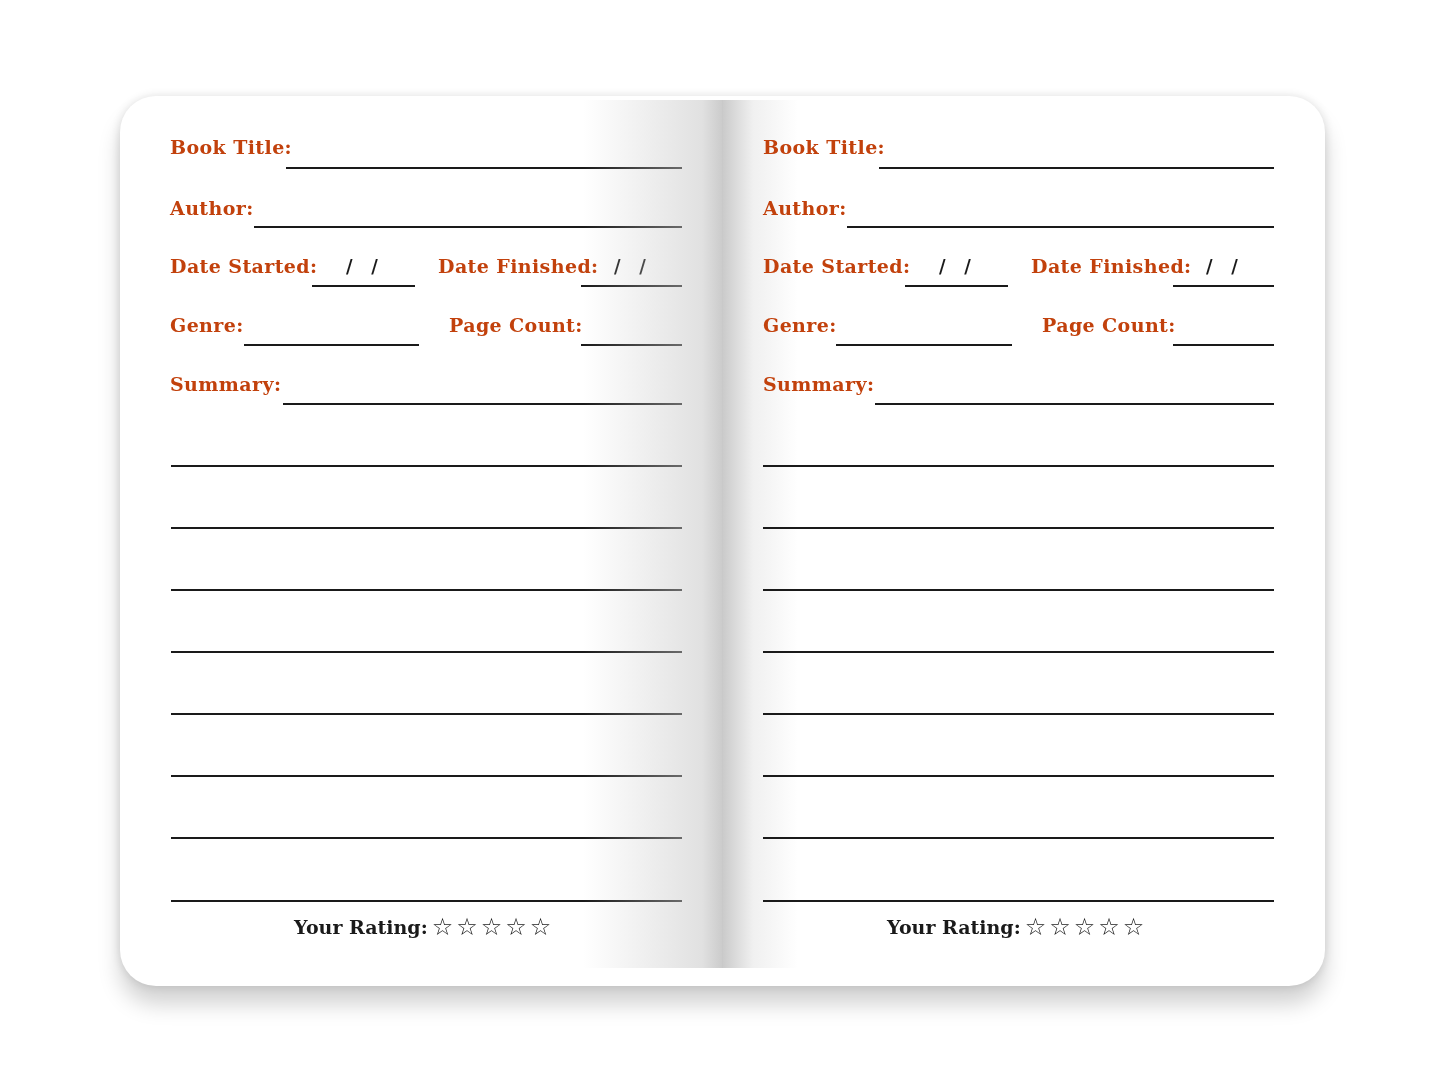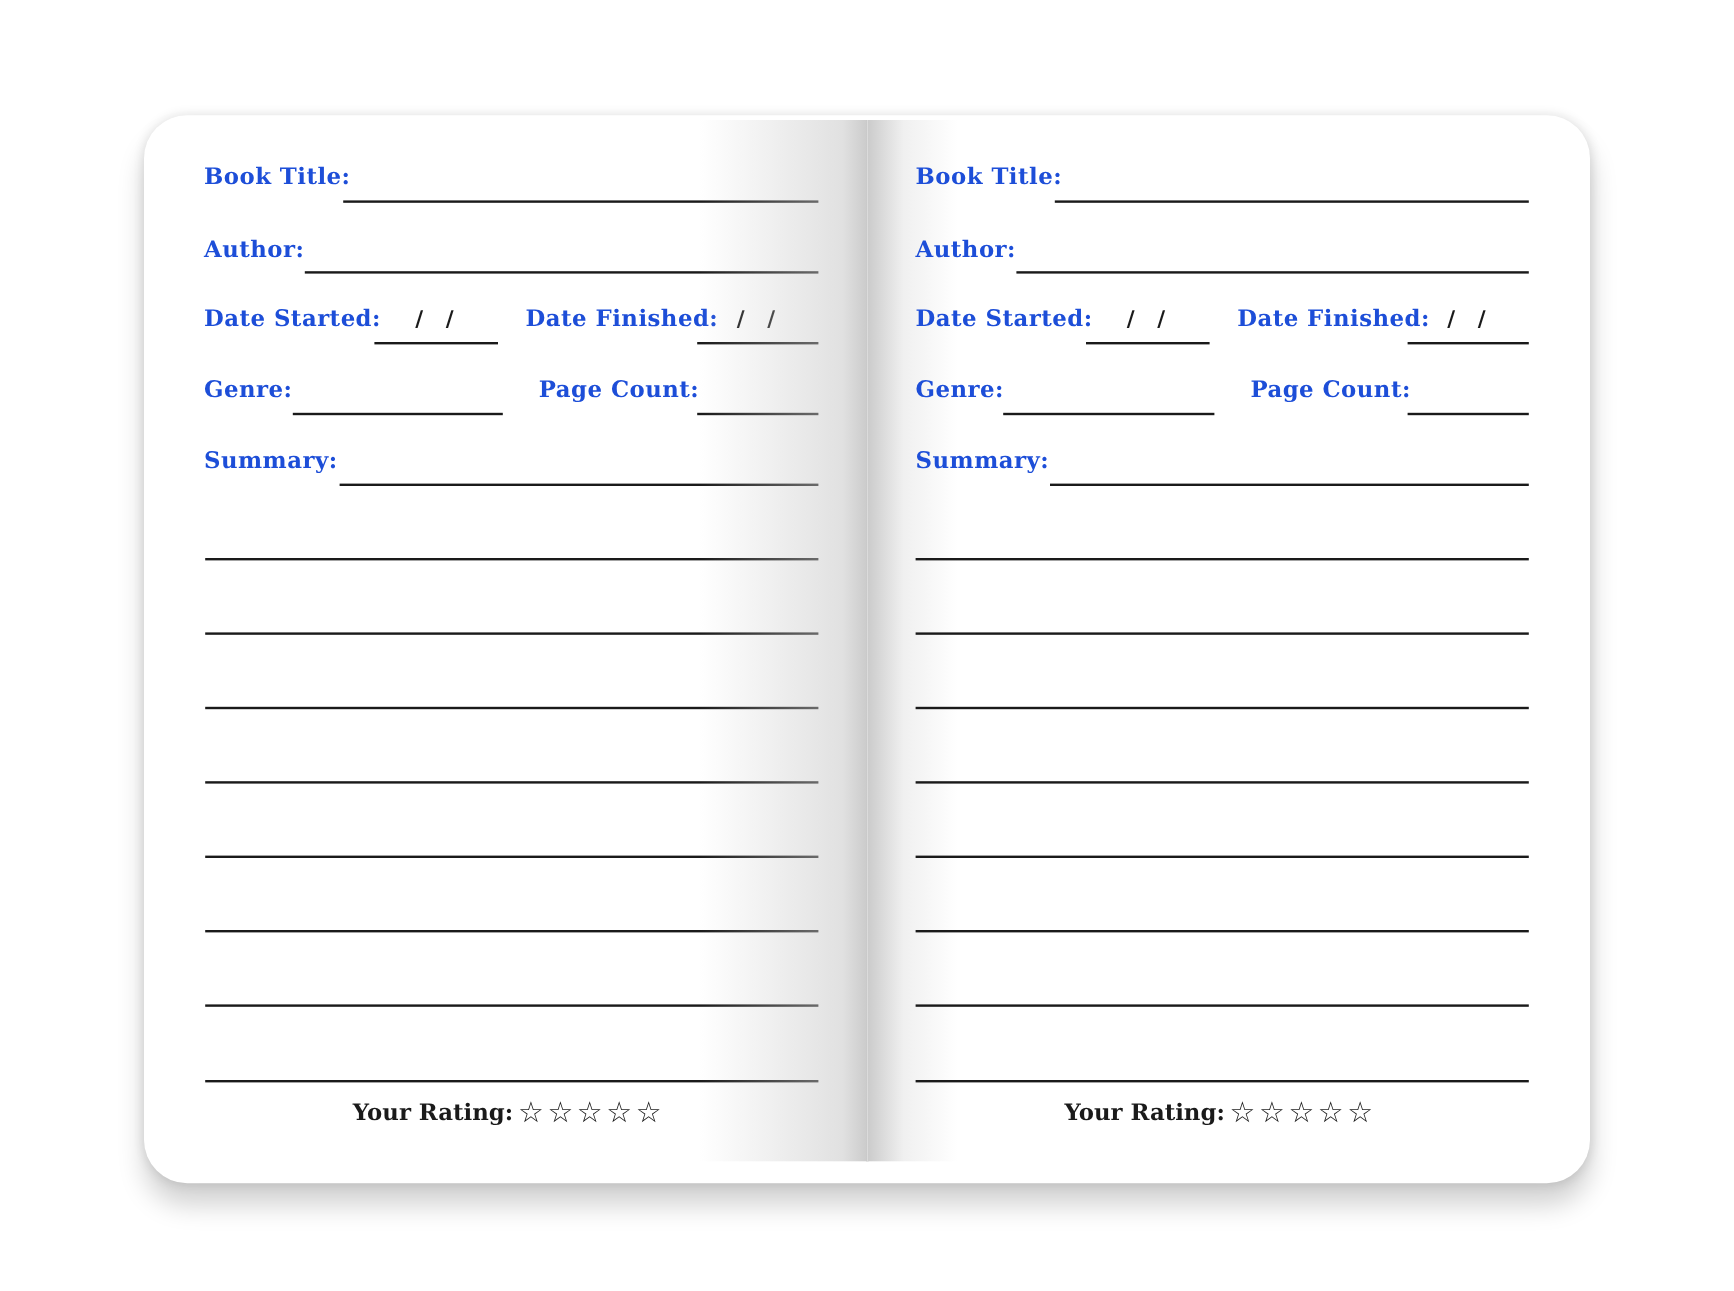--- a/index.html
+++ b/index.html
@@ -9,21 +9,21 @@
   .shadow { position:absolute; left:120px; top:96px; width:1205px; height:890px; border-radius:36px;
             box-shadow: 0 18px 22px rgba(0,0,0,0.18), 0 0 10px rgba(0,0,0,0.12); }
   .page { position:absolute; top:0; height:868px; background:#fff; overflow:hidden; }
   .page.left { left:0; width:597px; border-radius:34px 0 0 34px; }
   .page.right { left:597px; width:596px; border-radius:0 34px 34px 0; }
   .page.left::after { content:""; position:absolute; right:0; top:0; width:140px; height:100%;
       background:linear-gradient(to right, rgba(255,255,255,0), rgba(200,200,200,0.55) 85%, rgba(185,185,185,0.75)); pointer-events:none; }
   .page.right::before { content:""; position:absolute; left:0; top:0; width:75px; height:100%;
       background:linear-gradient(to right, rgba(190,190,190,0.8), rgba(225,225,225,0.5) 40%, rgba(255,255,255,0)); pointer-events:none; }
   .gutter { position:absolute; left:596px; top:0; width:2px; height:868px; background:#c9c9c9; }
-  .label { position:absolute; font-weight:bold; font-size:19px; color:#1d4ed8; letter-spacing:0.4px; white-space:nowrap; }
+  .label { position:absolute; font-weight:bold; font-size:19px; color:#c2410c; letter-spacing:0.4px; white-space:nowrap; }
   .line { position:absolute; height:2px; background:#1a1a1a; }
   .slash { position:absolute; font-weight:bold; font-size:18px; color:#1a1a1a; }
   .rating { position:absolute; top:815px; white-space:nowrap; font-weight:bold; font-size:19px; color:#1a1a1a; display:flex; align-items:center; }
   .stars { display:inline-flex; margin-left:4px; }
   .star { font-size:24px; font-weight:normal; margin-right:3px; line-height:1; color:#1a1a1a; }
 </style>
 </head>
 <body>
 
 <div class="shadow"></div>

